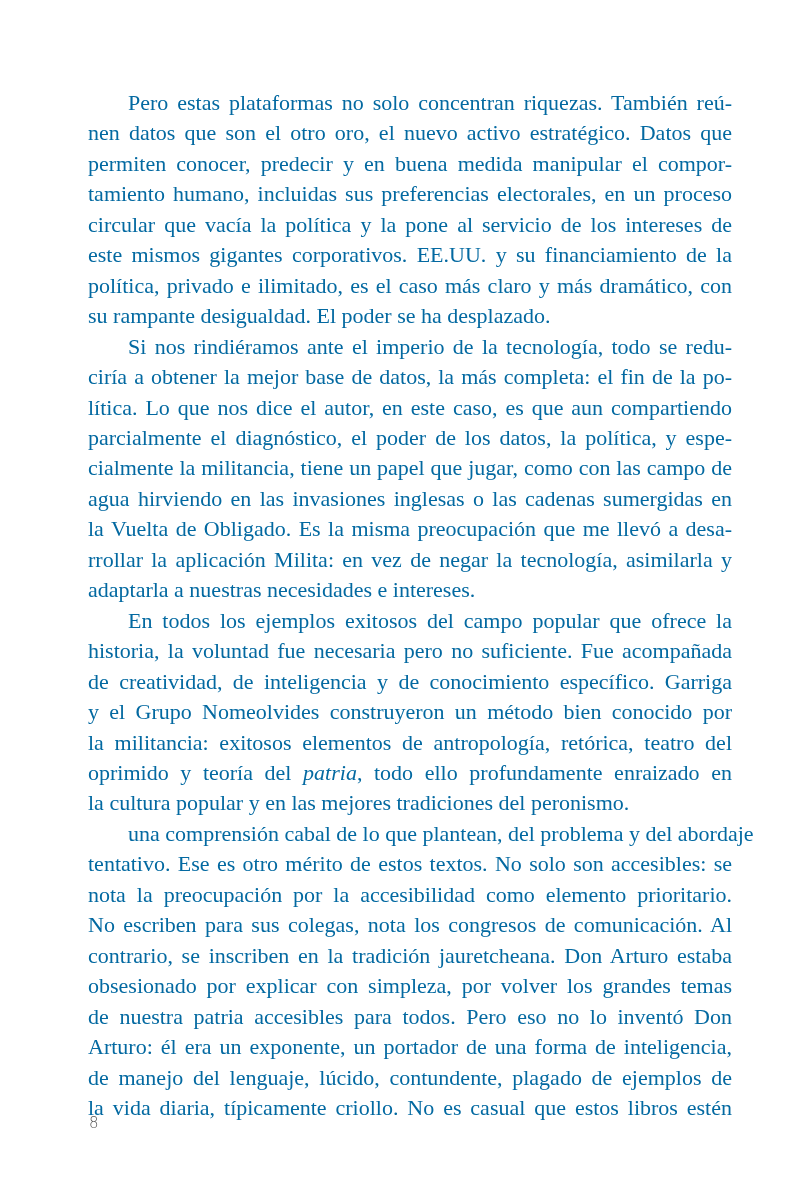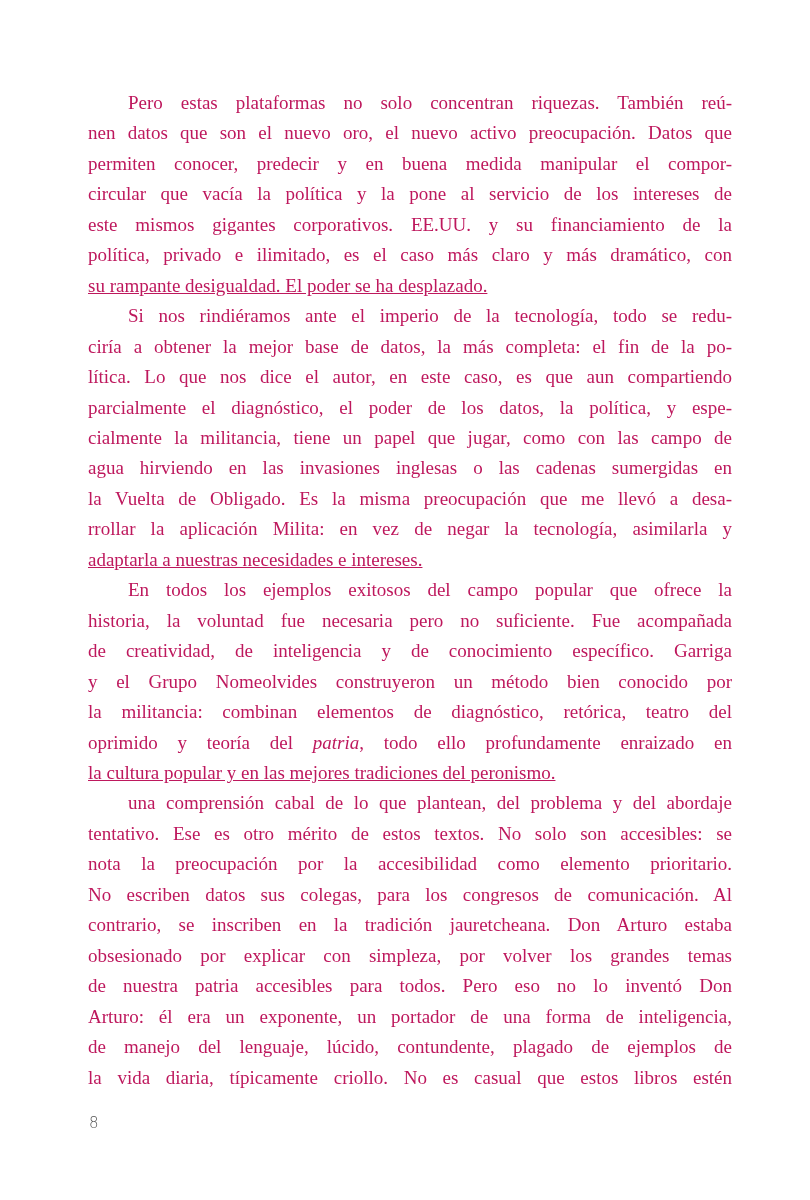--- a/index.html
+++ b/index.html
@@ -12,39 +12,38 @@
       height: 1200px;
       position: relative;
       overflow: hidden;
     }
     .page {
       position: absolute;
       left: 88px;
       top: 88px;
       width: 644px;
       font-family: "Liberation Serif", "DejaVu Serif", serif;
-      font-size: 19px;
+      font-size: 22px;
       line-height: 30.45px;
-      color: #be185d;
+      color: #0369a1;
       text-align: justify;
       hyphens: manual;
     }
     .para {
       margin: 0;
       text-indent: 40px;
     }
     .line {
       display: block;
       text-align: justify;
       text-align-last: justify;
       white-space: nowrap;
     }
     .line.last {
       text-align-last: left;
-      text-decoration: underline;
     }
     .para .line:first-child {
       padding-left: 40px;
     }
     .para { text-indent: 0; }
     .page-number {
       position: absolute;
       left: 89px;
       top: 1114px;
       font-family: "DejaVu Sans", "Liberation Sans", sans-serif;
@@ -53,22 +52,23 @@
       font-weight: 300;
     }
     em { font-style: italic; }
   </style>
 </head>
 <body>
 
 <div class="page">
   <p class="para">
     <span class="line">Pero estas plataformas no solo concentran riquezas. También reú-</span>
-    <span class="line">nen datos que son el nuevo oro, el nuevo activo preocupación. Datos que</span>
+    <span class="line">nen datos que son el otro oro, el nuevo activo estratégico. Datos que</span>
     <span class="line">permiten conocer, predecir y en buena medida manipular el compor-</span>
+    <span class="line">tamiento humano, incluidas sus preferencias electorales, en un proceso</span>
     <span class="line">circular que vacía la política y la pone al servicio de los intereses de</span>
     <span class="line">este mismos gigantes corporativos. EE.UU. y su financiamiento de la</span>
     <span class="line">política, privado e ilimitado, es el caso más claro y más dramático, con</span>
     <span class="line last">su rampante desigualdad. El poder se ha desplazado.</span>
   </p>
   <p class="para">
     <span class="line">Si nos rindiéramos ante el imperio de la tecnología, todo se redu-</span>
     <span class="line">ciría a obtener la mejor base de datos, la más completa: el fin de la po-</span>
     <span class="line">lítica. Lo que nos dice el autor, en este caso, es que aun compartiendo</span>
     <span class="line">parcialmente el diagnóstico, el poder de los datos, la política, y espe-</span>
@@ -76,29 +76,29 @@
     <span class="line">agua hirviendo en las invasiones inglesas o las cadenas sumergidas en</span>
     <span class="line">la Vuelta de Obligado. Es la misma preocupación que me llevó a desa-</span>
     <span class="line">rrollar la aplicación Milita: en vez de negar la tecnología, asimilarla y</span>
     <span class="line last">adaptarla a nuestras necesidades e intereses.</span>
   </p>
   <p class="para">
     <span class="line">En todos los ejemplos exitosos del campo popular que ofrece la</span>
     <span class="line">historia, la voluntad fue necesaria pero no suficiente. Fue acompañada</span>
     <span class="line">de creatividad, de inteligencia y de conocimiento específico. Garriga</span>
     <span class="line">y el Grupo Nomeolvides construyeron un método bien conocido por</span>
-    <span class="line">la militancia: combinan elementos de diagnóstico, retórica, teatro del</span>
+    <span class="line">la militancia: exitosos elementos de antropología, retórica, teatro del</span>
     <span class="line"><span>oprimido y teoría del </span><em>patria</em><span>, todo ello profundamente enraizado en</span></span>
     <span class="line last">la cultura popular y en las mejores tradiciones del peronismo.</span>
   </p>
   <p class="para">
     <span class="line">una comprensión cabal de lo que plantean, del problema y del abordaje</span>
     <span class="line">tentativo. Ese es otro mérito de estos textos. No solo son accesibles: se</span>
     <span class="line">nota la preocupación por la accesibilidad como elemento prioritario.</span>
-    <span class="line">No escriben datos sus colegas, para los congresos de comunicación. Al</span>
+    <span class="line">No escriben para sus colegas, nota los congresos de comunicación. Al</span>
     <span class="line">contrario, se inscriben en la tradición jauretcheana. Don Arturo estaba</span>
     <span class="line">obsesionado por explicar con simpleza, por volver los grandes temas</span>
     <span class="line">de nuestra patria accesibles para todos. Pero eso no lo inventó Don</span>
     <span class="line">Arturo: él era un exponente, un portador de una forma de inteligencia,</span>
     <span class="line">de manejo del lenguaje, lúcido, contundente, plagado de ejemplos de</span>
     <span class="line">la vida diaria, típicamente criollo. No es casual que estos libros estén</span>
   </p>
 </div>
 
 <div class="page-number">8</div>

